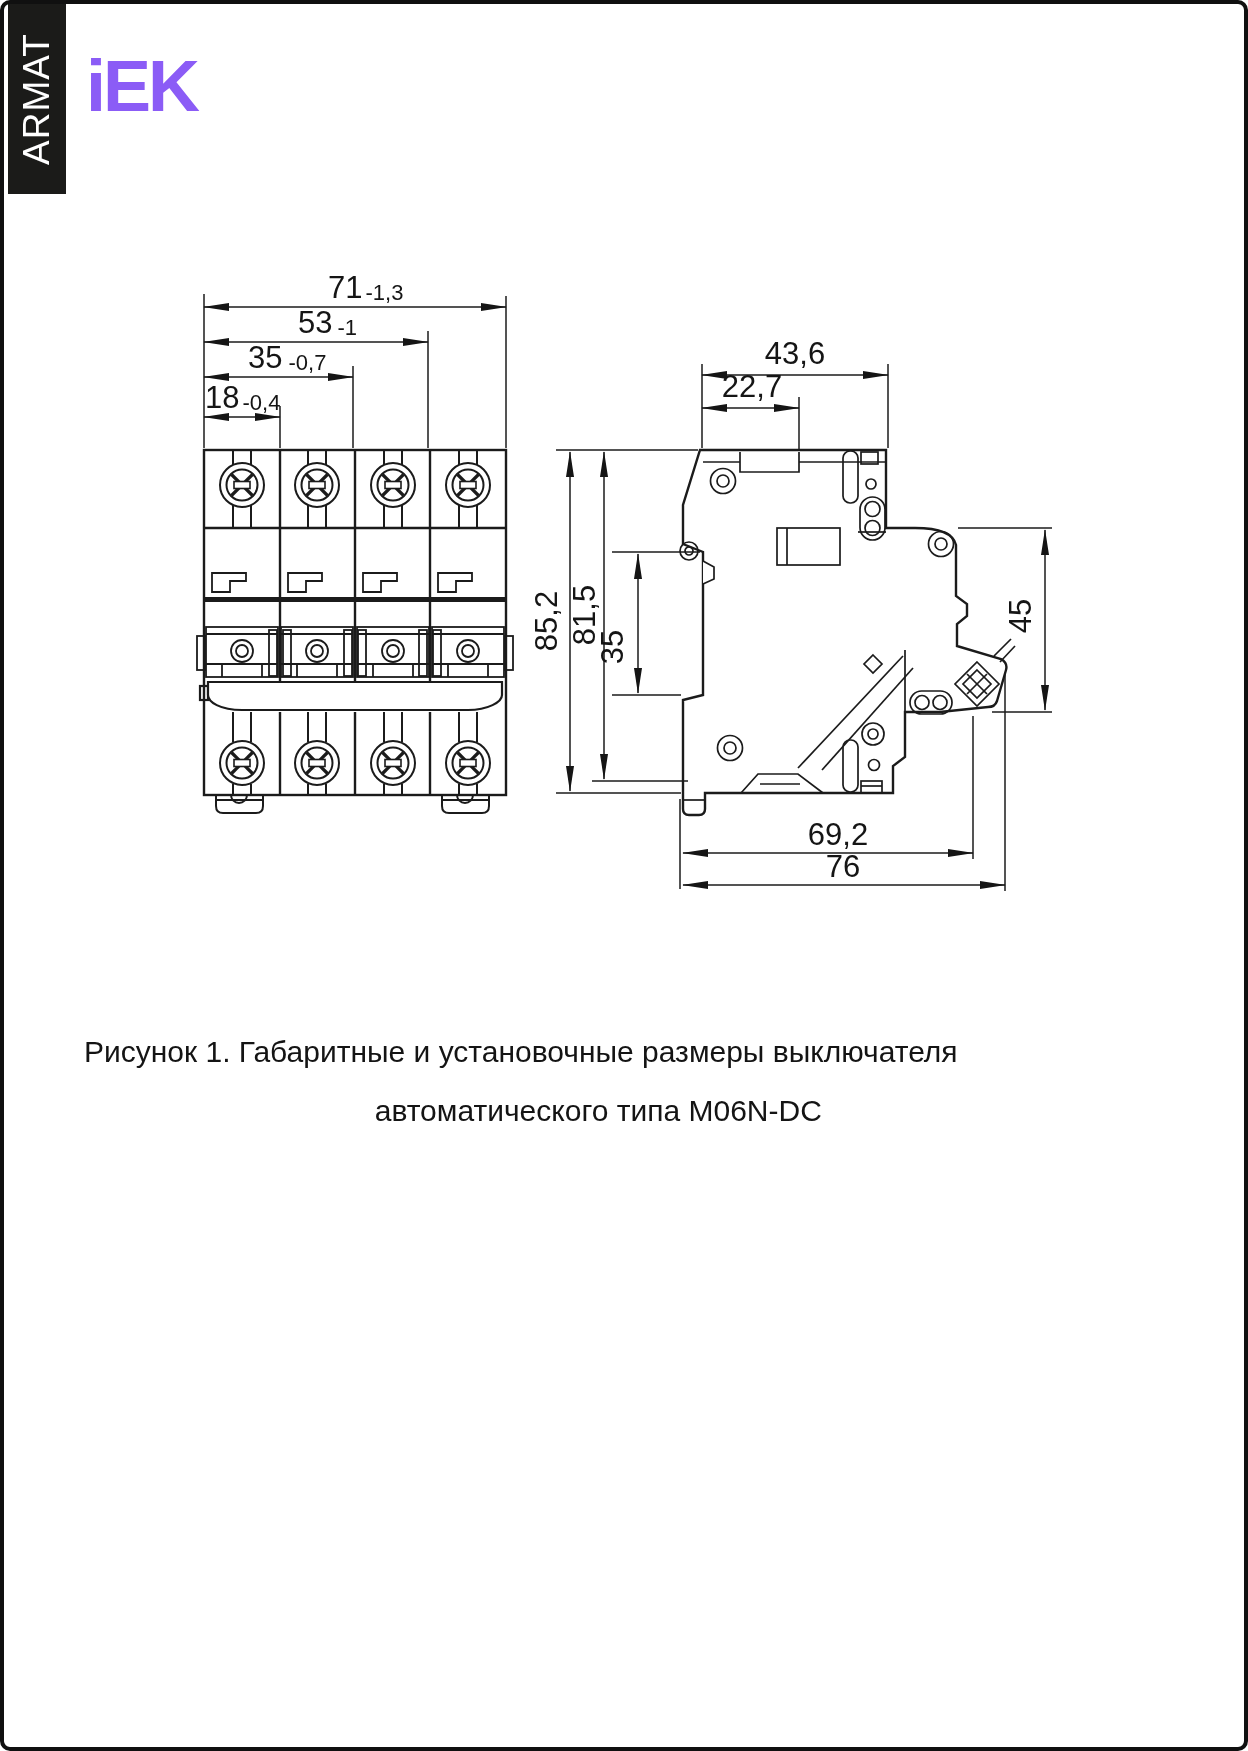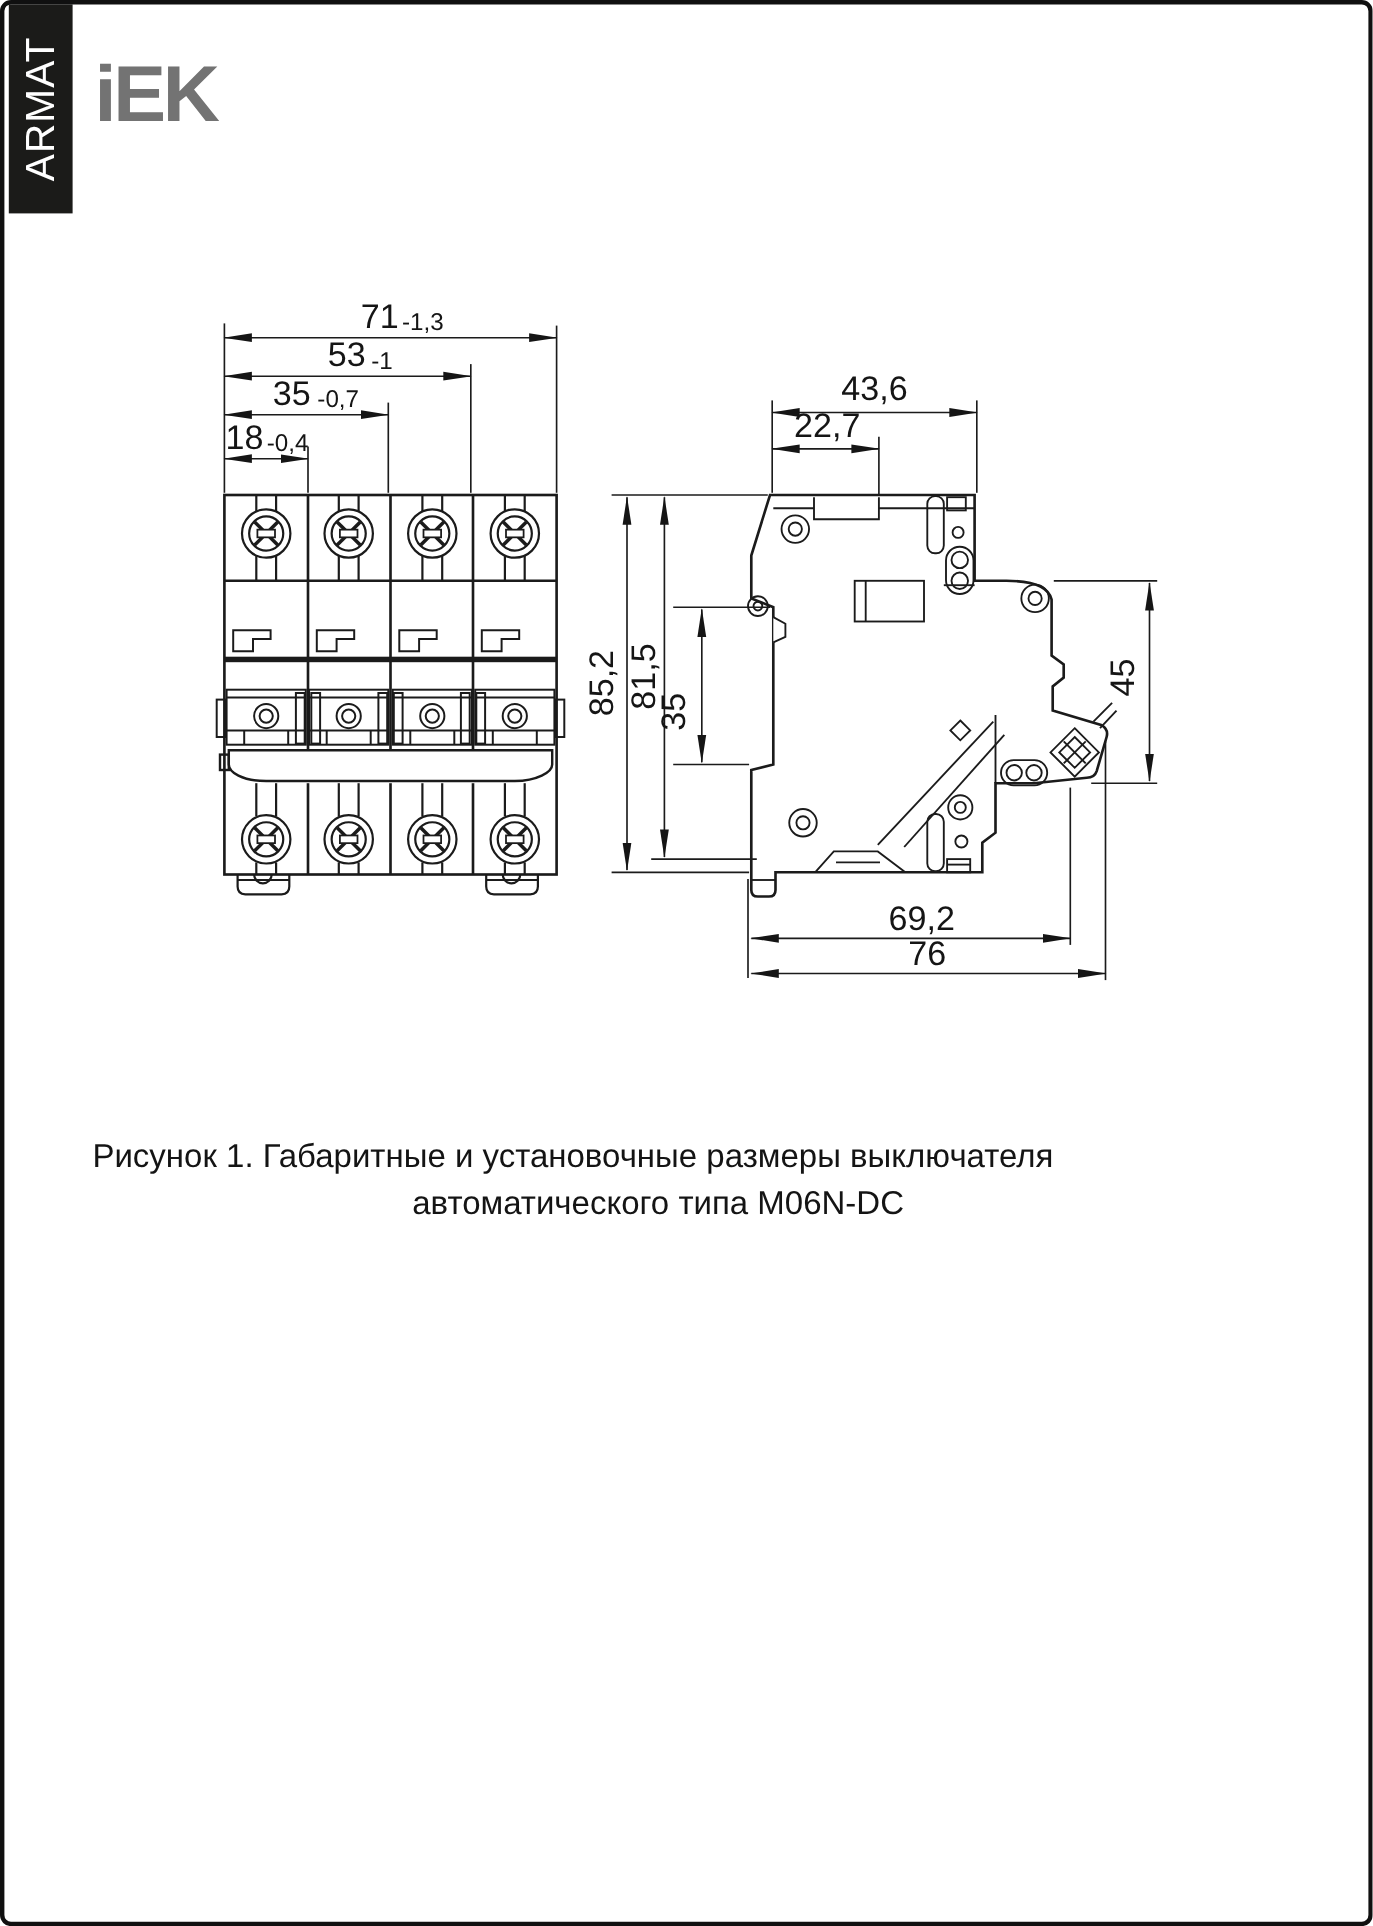--- a/index.html
+++ b/index.html
@@ -3,24 +3,24 @@
 <meta charset="utf-8">
 <style>
   html,body{margin:0;padding:0;background:#fff;}
   .page{position:relative;width:1248px;height:1751px;background:#fff;overflow:hidden;
         font-family:"Liberation Sans",sans-serif;color:#111;}
   .frame{position:absolute;inset:0;border:4px solid #101010;border-radius:10px;pointer-events:none;}
   .armat-bar{position:absolute;left:8px;top:4px;width:58px;height:190px;background:#1b1b19;}
   .armat-bar span{position:absolute;left:50%;top:50%;transform:translate(-50%,-50%) rotate(-90deg);
         white-space:nowrap;color:#fff;font-size:37px;letter-spacing:1px;}
   .iek-logo{position:absolute;left:86px;top:50px;font-size:72px;font-weight:bold;
-        letter-spacing:-3px;color:#737373;line-height:1;}
+        letter-spacing:-3px;color:#8b5cf6;line-height:1;}
   .drawing{position:absolute;left:0;top:0;}
   .caption{position:absolute;left:84px;top:1030px;font-size:30px;line-height:43px;color:#141414;text-align:center;}
-  .caption .l2{margin-left:155px;}
+  .caption .l2{margin-left:155px;margin-top:16px;}
   svg .ln{stroke:#1b1b1b;fill:none;}
   svg text{font-family:"Liberation Sans",sans-serif;fill:#151515;}
   .dimtxt{font-size:31px;}
   .toltxt{font-size:22px;}
 </style>
 </head>
 <body>
 
 <div class="page">
   <div class="frame"></div>

